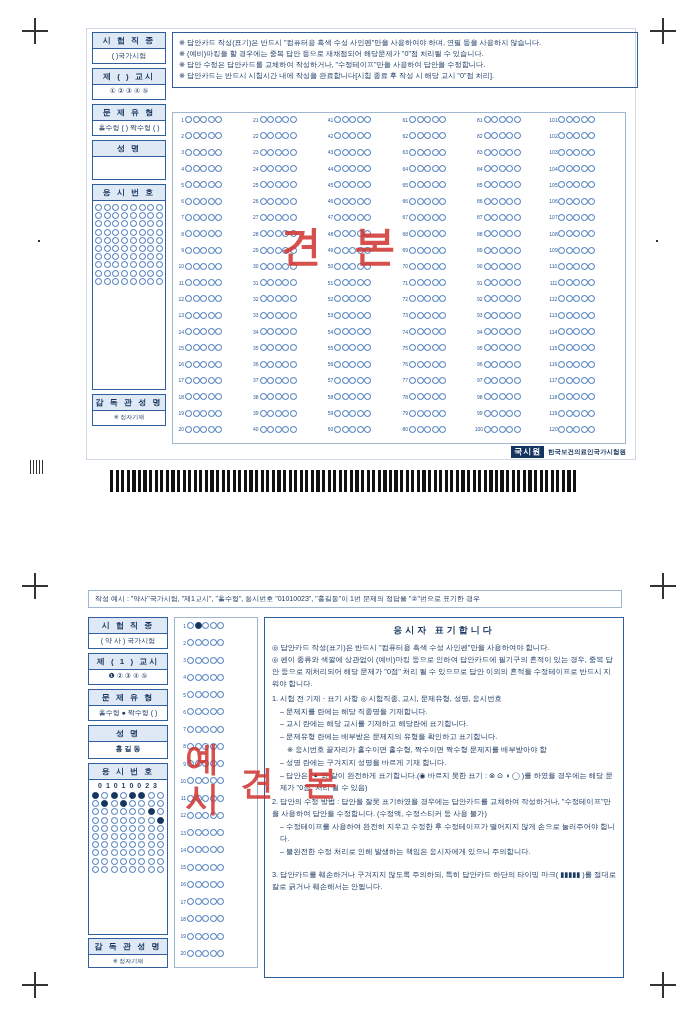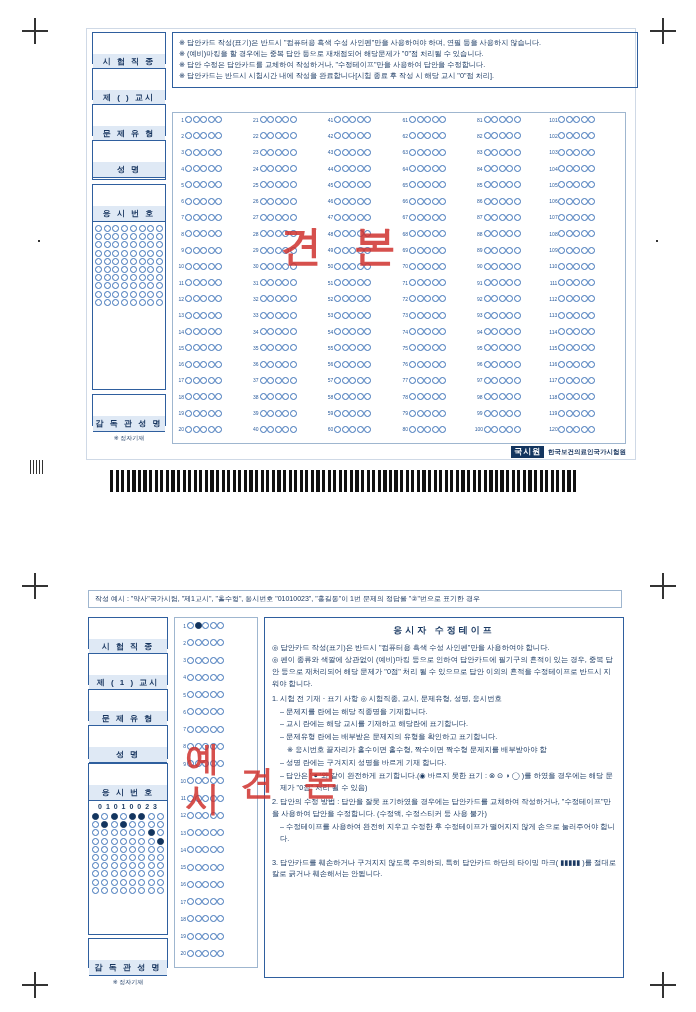--- a/index.html
+++ b/index.html
@@ -9,21 +9,21 @@
   
   .regmark{position:absolute;width:26px;height:26px;}
   .regmark:before,.regmark:after{content:"";position:absolute;background:#333;}
   .regmark:before{left:0;top:12px;width:26px;height:1.5px;}
   .regmark:after{top:0;left:12px;width:1.5px;height:26px;}
   .tick{position:absolute;background:#333;}
 
   
   .sheet{position:absolute;border:1px solid #9fb6cf;background:#fff;}
   .bluebox{border:1px solid #2f5f9e;background:#ffffff;}
-  .hdr{background:#dfe9f5;text-align:center;font-size:8px;letter-spacing:2px;padding:2px 0;border-bottom:1px solid #2f5f9e;color:#14325c;font-weight:bold;margin-top:21px;}
+  .hdr{background:#dfe9f5;text-align:center;font-size:8px;letter-spacing:2px;padding:2px 0;border-bottom:1px solid #2f5f9e;color:#14325c;font-weight:bold;}
   .sub{font-size:7px;text-align:center;padding:2px 0;}
 
   .noticebox{position:absolute;border:1px solid #2f5f9e;padding:4px 6px;font-size:7.2px;line-height:1.55;}
   .noticebox div{white-space:nowrap;}
   .bigtitle{position:absolute;border:1px solid #2f5f9e;text-align:center;font-size:13px;font-weight:bold;letter-spacing:4px;padding:4px 0;background:#fff;color:#13355f;}
 
   .grid{position:absolute;border:1px solid #9fb6cf;}
   .gcell{position:absolute;font-size:5px;color:#2f5f9e;}
   .bub{display:inline-block;width:5px;height:5px;border:0.7px solid #3d72b8;border-radius:50%;margin-right:0.5px;vertical-align:middle;}
   .bub.f{background:#13355f;border-color:#13355f;}
@@ -562,31 +562,32 @@
       <div class="gcell" style="left:2px;top:227.25px;position:absolute;white-space:nowrap;"><span class="rownum">14</span><span class="bub"></span><span class="bub"></span><span class="bub"></span><span class="bub"></span><span class="bub"></span></div>
       <div class="gcell" style="left:2px;top:244.5px;position:absolute;white-space:nowrap;"><span class="rownum">15</span><span class="bub"></span><span class="bub"></span><span class="bub"></span><span class="bub"></span><span class="bub"></span></div>
       <div class="gcell" style="left:2px;top:261.75px;position:absolute;white-space:nowrap;"><span class="rownum">16</span><span class="bub"></span><span class="bub"></span><span class="bub"></span><span class="bub"></span><span class="bub"></span></div>
       <div class="gcell" style="left:2px;top:279px;position:absolute;white-space:nowrap;"><span class="rownum">17</span><span class="bub"></span><span class="bub"></span><span class="bub"></span><span class="bub"></span><span class="bub"></span></div>
       <div class="gcell" style="left:2px;top:296.25px;position:absolute;white-space:nowrap;"><span class="rownum">18</span><span class="bub"></span><span class="bub"></span><span class="bub"></span><span class="bub"></span><span class="bub"></span></div>
       <div class="gcell" style="left:2px;top:313.5px;position:absolute;white-space:nowrap;"><span class="rownum">19</span><span class="bub"></span><span class="bub"></span><span class="bub"></span><span class="bub"></span><span class="bub"></span></div>
       <div class="gcell" style="left:2px;top:330.75px;position:absolute;white-space:nowrap;"><span class="rownum">20</span><span class="bub"></span><span class="bub"></span><span class="bub"></span><span class="bub"></span><span class="bub"></span></div>
     </div>
 
   <div class="infobox" style="left:264px;top:617px;width:344px;height:349px;">
-    <div class="ttl">응시자  수정테이프</div>
+    <div class="ttl">응시자  표기합니다</div>
     <p>◎ 답안카드 작성(표기)은 반드시 "컴퓨터용 흑색 수성 사인펜"만을 사용하여야 합니다.</p>
     <p>◎ 펜이 종류와 색깔에 상관없이 (예비)마킹 등으로 인하여 답안카드에 필기구의 흔적이 있는 경우, 중복 답안 등으로 재처리되어 해당 문제가 "0점" 처리 될 수 있으므로 답안 이외의 흔적을 수정테이프로 반드시 지워야 합니다.</p>
     <p style="margin-top:3px;">1. 시험 전 기재 · 표기 사항 ◎ 시험직종, 교시, 문제유형, 성명, 응시번호</p>
     <p class="ind">– 문제지를 란에는 해당 직종명을 기재합니다.</p>
     <p class="ind">– 교시 란에는 해당 교시를 기재하고 해당란에 표기합니다.</p>
     <p class="ind">– 문제유형 란에는 배부받은 문제지의 유형을 확인하고 표기합니다.</p>
     <p class="ind2">※ 응시번호 끝자리가 홀수이면 홀수형, 짝수이면 짝수형 문제지를 배부받아야 함</p>
     <p class="ind">– 성명 란에는 구겨지지 성명을 바르게 기재 합니다.</p>
     <p class="ind">– 답안은 ' ● '와 같이 완전하게 표기합니다.(◉ 바르지 못한 표기 : ⊗ ⊙ ◑ ◯ )를 하였을 경우에는 해당 문제가 "0점" 처리 될 수 있음)</p>
     <p style="margin-top:3px;">2. 답안의 수정 방법 : 답안을 잘못 표기하였을 경우에는 답안카드를 교체하여 작성하거나, "수정테이프"만을 사용하여 답안을 수정합니다. (수정액, 수정스티커 등 사용 불가)</p>
     <p class="ind">– 수정테이프를 사용하여 완전히 지우고 수정한 후 수정테이프가 떨어지지 않게 손으로 눌러주어야 합니다.</p>
+    <p class="ind">– 불완전한 수정 처리로 인해 발생하는 책임은 응시자에게 있으니 주의합니다.</p>
     <p style="margin-top:12px;">3. 답안카드를 훼손하거나 구겨지지 않도록 주의하되, 특히 답안카드 하단의 타이밍 마크( ▮▮▮▮▮ )를 절대로 칼로 긁거나 훼손해서는 안됩니다.</p>
   </div>
 
   <div class="stamp mid" style="left:180px;top:718px;writing-mode:vertical-rl;letter-spacing:6px;">예시</div>
   <div class="stamp mid" style="left:240px;top:760px;">견    본</div>
 
 </div>
 
 </body></html>

